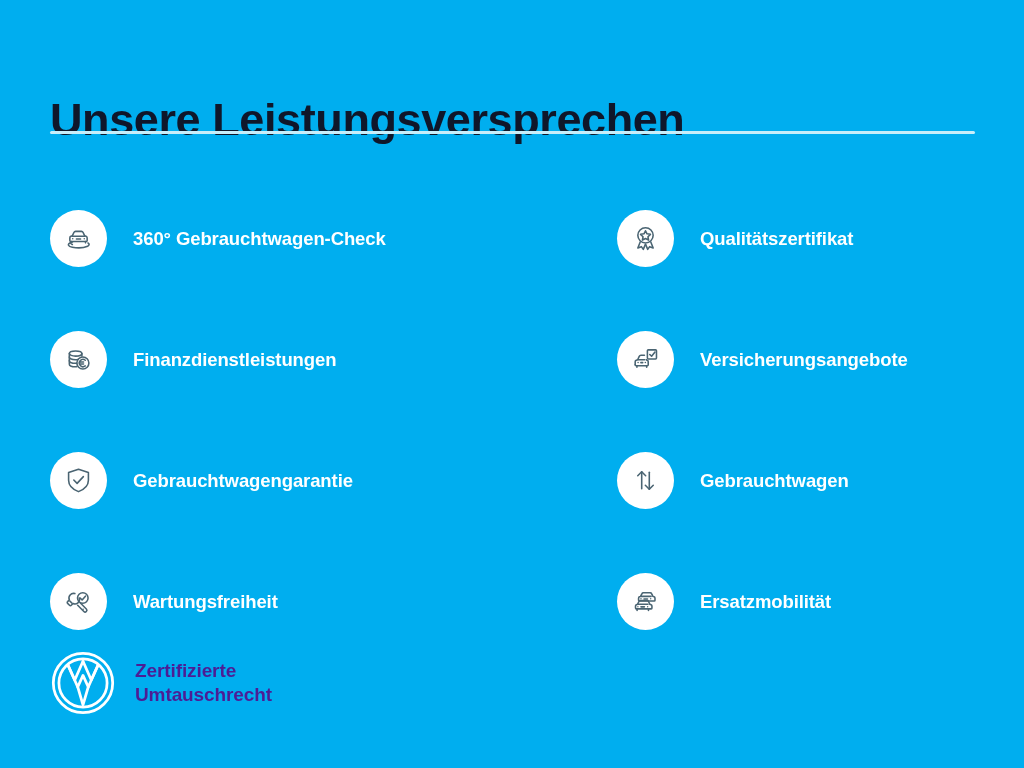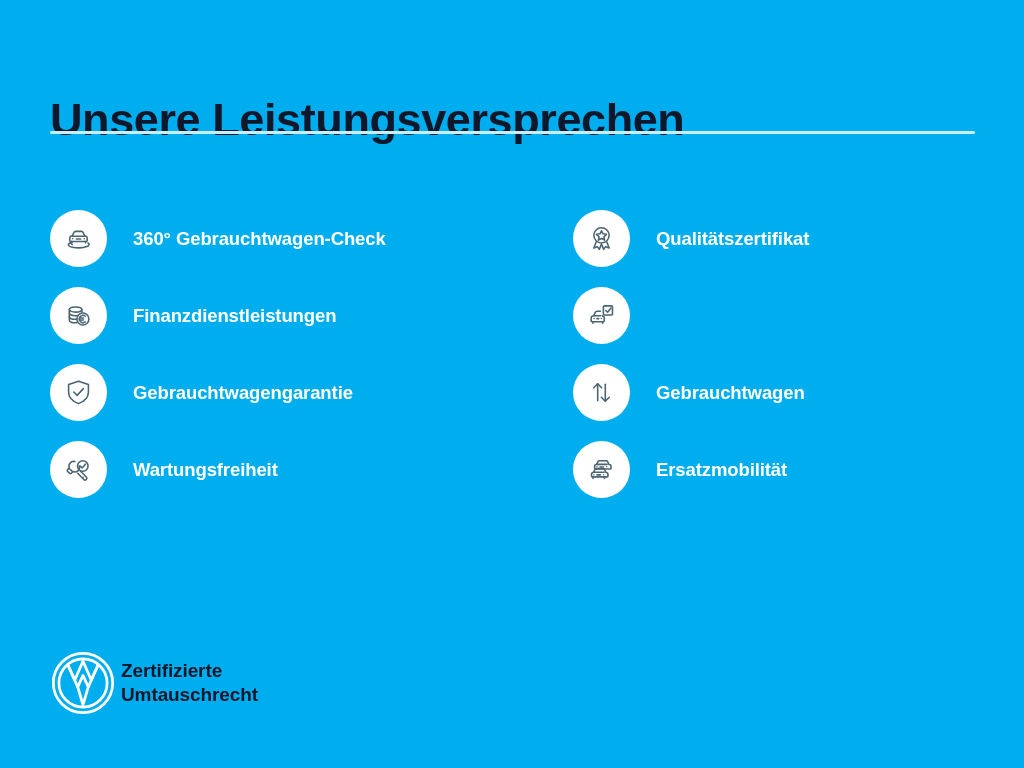--- a/index.html
+++ b/index.html
@@ -49,20 +49,21 @@
   .features {
     position: absolute;
     left: 50px;
     top: 200px;
     width: 925px;
     display: grid;
     grid-template-columns: 523px 402px;
     grid-auto-rows: 77px;
     column-gap: 0px;
     row-gap: 0px;
+    gap: 44px;
   }
   .feature {
     display: flex;
     align-items: center;
     height: 77px;
   }
   .feature-icon {
     flex: 0 0 auto;
     width: 57px;
     height: 57px;
@@ -94,22 +95,22 @@
     display: flex;
     align-items: center;
   }
   .brand-logo {
     width: 66px;
     height: 66px;
     flex: 0 0 auto;
   }
   .brand-logo svg { display: block; width: 66px; height: 66px; }
   .brand-text {
-    margin-left: 5px;
-    color: #0f172a;
+    margin-left: 19px;
+    color: #4c1d95;
     font-size: 19px;
     font-weight: 700;
     line-height: 1.27;
     letter-spacing: -0.1px;
   }
   .brand-text div { white-space: nowrap; }
 </style>
 </head>
 <body>
 
@@ -175,20 +176,21 @@
           <path d="M11 20.3 h8"></path>
           <circle cx="11" cy="23.6" r=".95" fill="#4A6472" stroke="none"></circle>
           <circle cx="19.8" cy="23.6" r=".95" fill="#4A6472" stroke="none"></circle>
           <path d="M14.4 23.8 h2.2"></path>
           <path d="M9.6 27.6 v1.8"></path>
           <path d="M21.4 27.6 v1.8"></path>
           <rect x="22.3" y="8.3" width="11" height="11" rx="1.1"></rect>
           <path d="M25.2 13.9 l2.2 2.2 4.1-5.2"></path>
         </svg>
       </span>
+      <span class="feature-label">Versicherungsangebote</span>
     </div>
 
     <div class="feature">
       <span class="feature-icon">
         <svg viewBox="0 0 40 40" fill="none" stroke="#4A6472" stroke-width="1.9" stroke-linecap="round" stroke-linejoin="round">
           <path d="M20 6.5 l12 3.9 v9.2 c0 6.6-5 11.1-12 13.9 -7-2.8-12-7.3-12-13.9v-9.2z"></path>
           <path d="M14.3 19.4 l4 4.1 7.6-8.2"></path>
         </svg>
       </span>
       <span class="feature-label">Gebrauchtwagengarantie</span>

